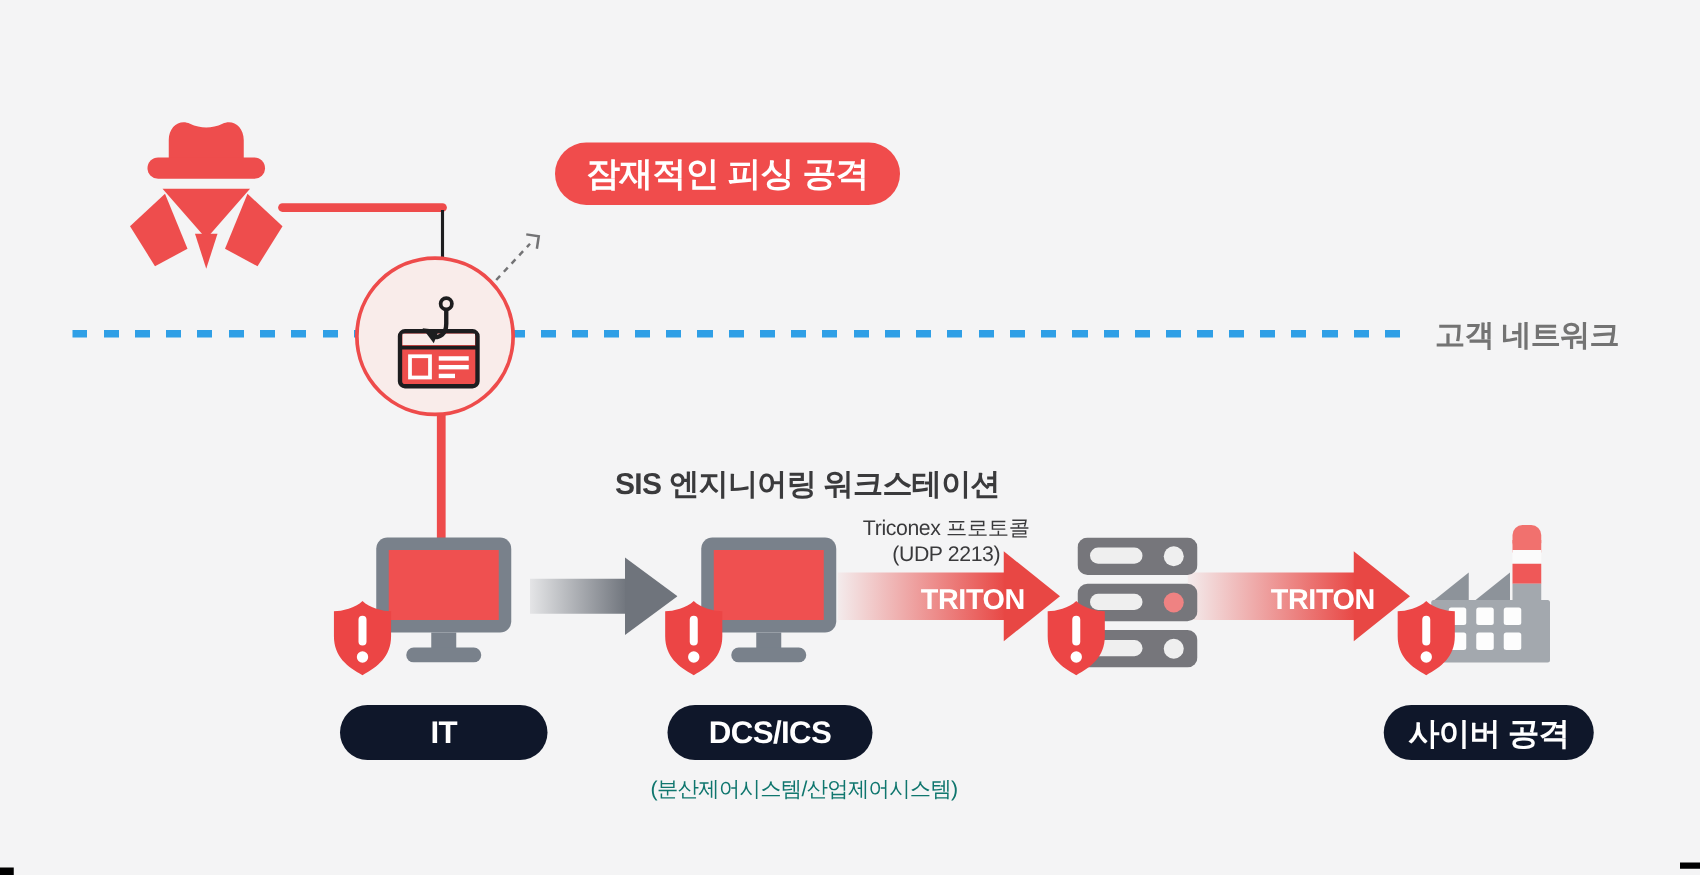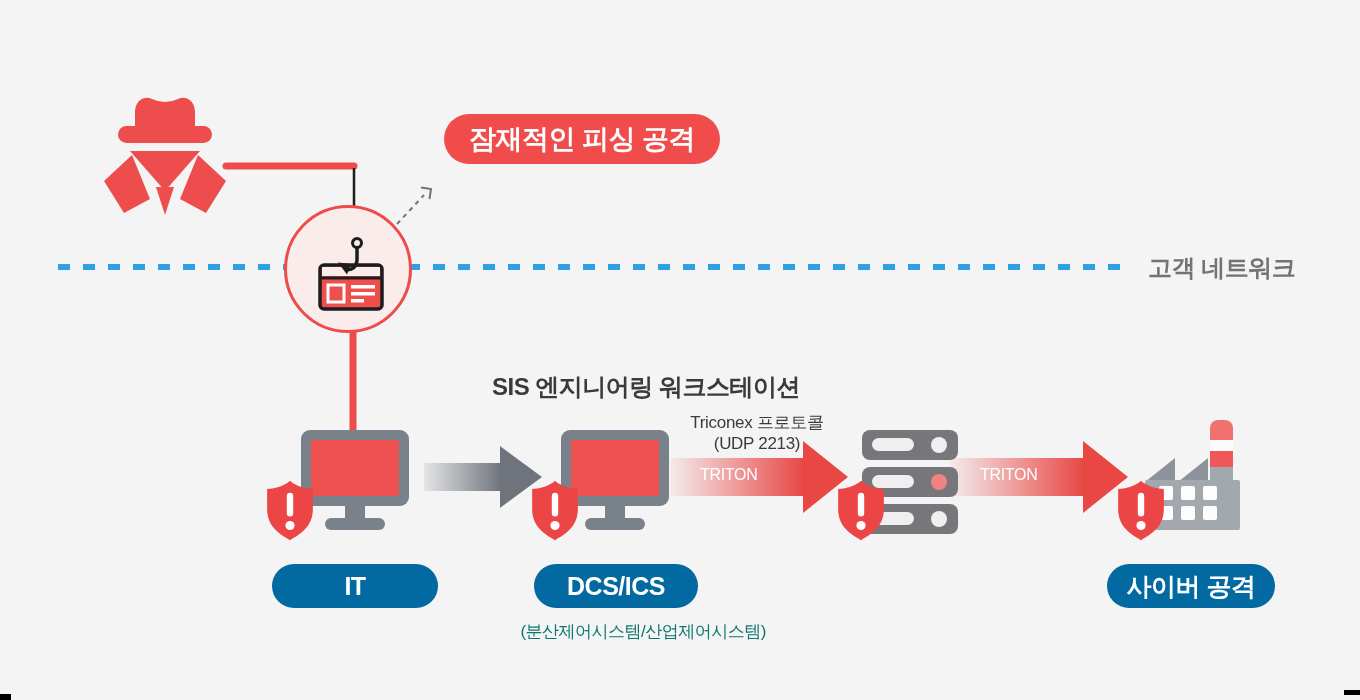--- a/index.html
+++ b/index.html
@@ -21,29 +21,29 @@
 
   
   .circle { left:284px; top:205px; width:128px; height:128px; border-radius:50%;
             background:#f9ecea; border:3px solid #ee4b4b; z-index:3; }
 
   .ws-title { left:455px; top:371px; width:345px; text-align:right; font-size:24px;
               font-weight:bold; color:#3a3a3c; letter-spacing:-0.5px; }
   .protocol { left:676px; top:412px; width:162px; text-align:center; font-size:17px;
               line-height:21px; color:#3a3a3c; letter-spacing:-0.3px; }
 
-  .pill { height:44px; background:#0369a1; border-radius:22px; color:#fff; font-size:25px;
+  .pill { height:44px; background:#0f172a; border-radius:22px; color:#fff; font-size:25px;
           font-weight:600; display:flex; align-items:center; justify-content:center; letter-spacing:-0.5px; }
   .pill-it   { left:272px;  top:564px; width:166px; }
   .pill-dcs  { left:534px;  top:564px; width:164px; }
   .pill-sis  { left:824px;  top:564px; width:172px; }
   .pill-cyb  { left:1107px; top:564px; width:168px; }
   .subnote { left:466px; top:620px; width:300px; text-align:right; font-size:17px; color:#0f766e; letter-spacing:-0.5px; }
 
-  .triton { width:120px; text-align:left; font-size:16px; font-weight:normal; color:#fff;
+  .triton { width:120px; text-align:right; font-size:23px; font-weight:bold; color:#fff;
             letter-spacing:-0.3px; z-index:4; }
   .triton1 { left:700px; top:466px; }
   .triton2 { left:980px; top:466px; }
 
   .artifact { background:#000; }
   svg { display:block; }
 </style>
 </head>
 <body>
 

